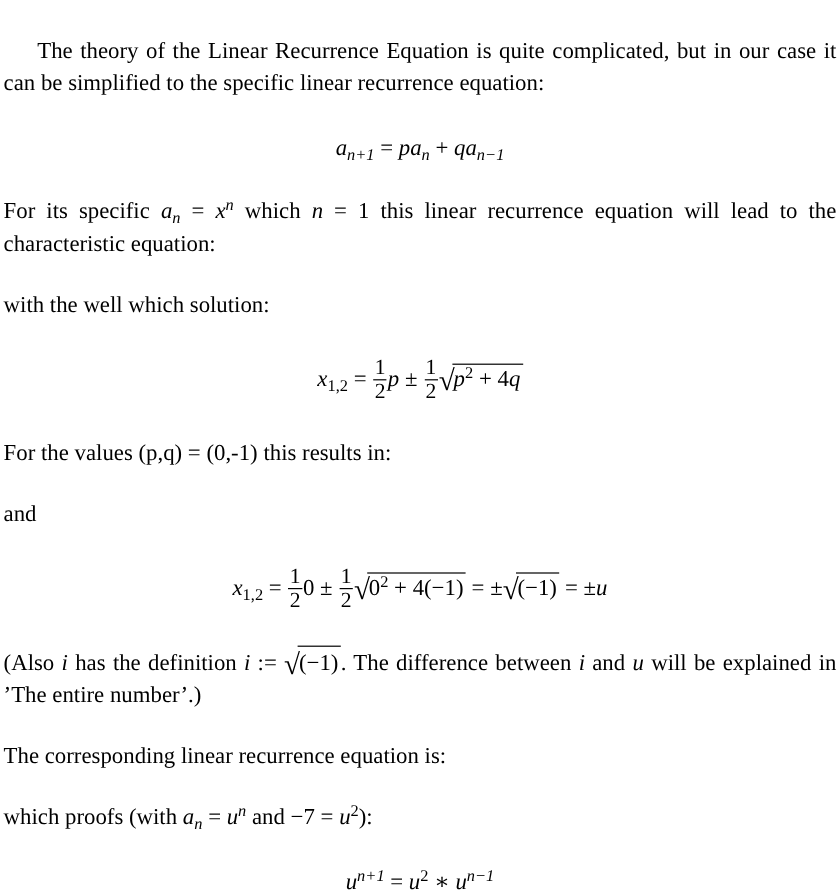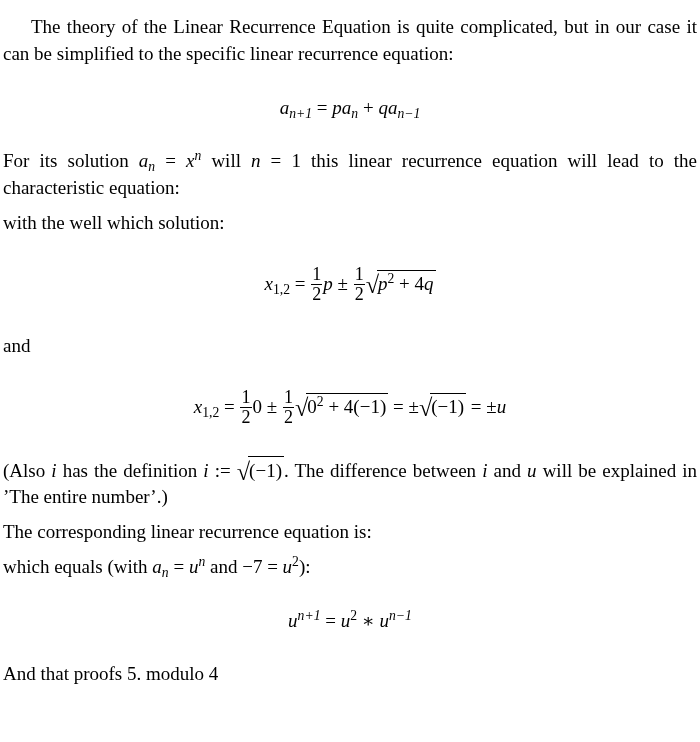--- a/index.html
+++ b/index.html
@@ -7,21 +7,21 @@
     width: 700px;
     min-height: 742px;
     box-sizing: border-box;
     padding: 6px 3px 0 3px;
     background: #ffffff;
     color: #000000;
     font-family: "Liberation Serif", "DejaVu Serif", serif;
     font-size: 19px;
   }
   .para {
-    margin: 8px 0;
+    margin: 24px 0;
     text-align: justify;
     line-height: 1.42;
   }
   .para.indent { text-indent: 28px; }
   .math {
     margin: 28px 0;
     text-align: center;
     line-height: 1.25;
     white-space: nowrap;
   }
@@ -57,23 +57,24 @@
     margin-left: -2px;
     text-align: right;
   }
 </style>
 </head>
 <body style="background: rgb(255, 255, 255); color: rgb(0, 0, 0);">
 
 <main>
     <p class="para indent"><span class="mr">The theory of the Linear Recurrence Equation is quite complicated, but in our case it can be simplified to the specific linear recurrence equation:</span></p>
     <div class="math"><span class="mi">a</span><sub class="mi">n+1</sub><span class="mr"> = </span><span class="mi">pa</span><sub class="mi">n</sub><span class="mr"> + </span><span class="mi">qa</span><sub class="mi">n−1</sub></div>
-    <p class="para"><span class="mr">For its solution </span><span class="mi">a</span><sub class="mi">n</sub><span class="mr"> = </span><span class="mi">x</span><sup class="mi">n</sup><span class="mr"> will </span><span class="mi">n</span><span class="mr"> = 1 this linear recurrence equation will lead to the characteristic equation:</span></p>
+    <p class="para"><span class="mr">For its specific </span><span class="mi">a</span><sub class="mi">n</sub><span class="mr"> = </span><span class="mi">x</span><sup class="mi">n</sup><span class="mr"> which </span><span class="mi">n</span><span class="mr"> = 1 this linear recurrence equation will lead to the characteristic equation:</span></p>
     <p class="para"><span class="mr">with the well which solution:</span></p>
     <div class="math"><span class="mi">x</span><sub class="mr">1,2</sub><span class="mr"> = </span><span class="frac"><span class="num">1</span><span class="den">2</span></span><span class="mi">p</span><span class="mr"> ± </span><span class="frac"><span class="num">1</span><span class="den">2</span></span><span class="sqrt"><span class="rad">√</span><span class="rc"><span class="mi">p</span><sup class="mr">2</sup><span class="mr"> + 4</span><span class="mi">q</span></span></span></div>
+    <p class="para"><span class="mr">For the values (p,q) = (0,-1) this results in:</span></p>
     <p class="para"><span class="mr">and</span></p>
     <div class="math"><span class="mi">x</span><sub class="mr">1,2</sub><span class="mr"> = </span><span class="frac"><span class="num">1</span><span class="den">2</span></span><span class="mr">0 ± </span><span class="frac"><span class="num">1</span><span class="den">2</span></span><span class="sqrt"><span class="rad">√</span><span class="rc"><span class="mr">0</span><sup class="mr">2</sup><span class="mr"> + 4(−1)</span></span></span><span class="mr"> = ±</span><span class="sqrt"><span class="rad">√</span><span class="rc"><span class="mr">(−1)</span></span></span><span class="mr"> = ±</span><span class="mi">u</span></div>
     <p class="para"><span class="mr">(Also </span><span class="mi">i</span><span class="mr"> has the definition </span><span class="mi">i</span><span class="mr"> := </span><span class="sqrt"><span class="rad">√</span><span class="rc"><span class="mr">(−1)</span></span></span><span class="mr">. The difference between </span><span class="mi">i</span><span class="mr"> and </span><span class="mi">u</span><span class="mr"> will be explained in ’The entire number’.)</span></p>
     <p class="para"><span class="mr">The corresponding linear recurrence equation is:</span></p>
-    <p class="para"><span class="mr">which equals (with </span><span class="mi">a</span><sub class="mi">n</sub><span class="mr"> = </span><span class="mi">u</span><sup class="mi">n</sup><span class="mr"> and −7 = </span><span class="mi">u</span><sup class="mr">2</sup><span class="mr">):</span></p>
+    <p class="para"><span class="mr">which proofs (with </span><span class="mi">a</span><sub class="mi">n</sub><span class="mr"> = </span><span class="mi">u</span><sup class="mi">n</sup><span class="mr"> and −7 = </span><span class="mi">u</span><sup class="mr">2</sup><span class="mr">):</span></p>
     <div class="math"><span class="mi">u</span><sup class="mi">n+1</sup><span class="mr"> = </span><span class="mi">u</span><sup class="mr">2</sup><span class="mr"> ∗ </span><span class="mi">u</span><sup class="mi">n−1</sup></div>
     <p class="para"><span class="mr">And that proofs 5. modulo 4</span></p>
   </main>
 
 </body></html>

